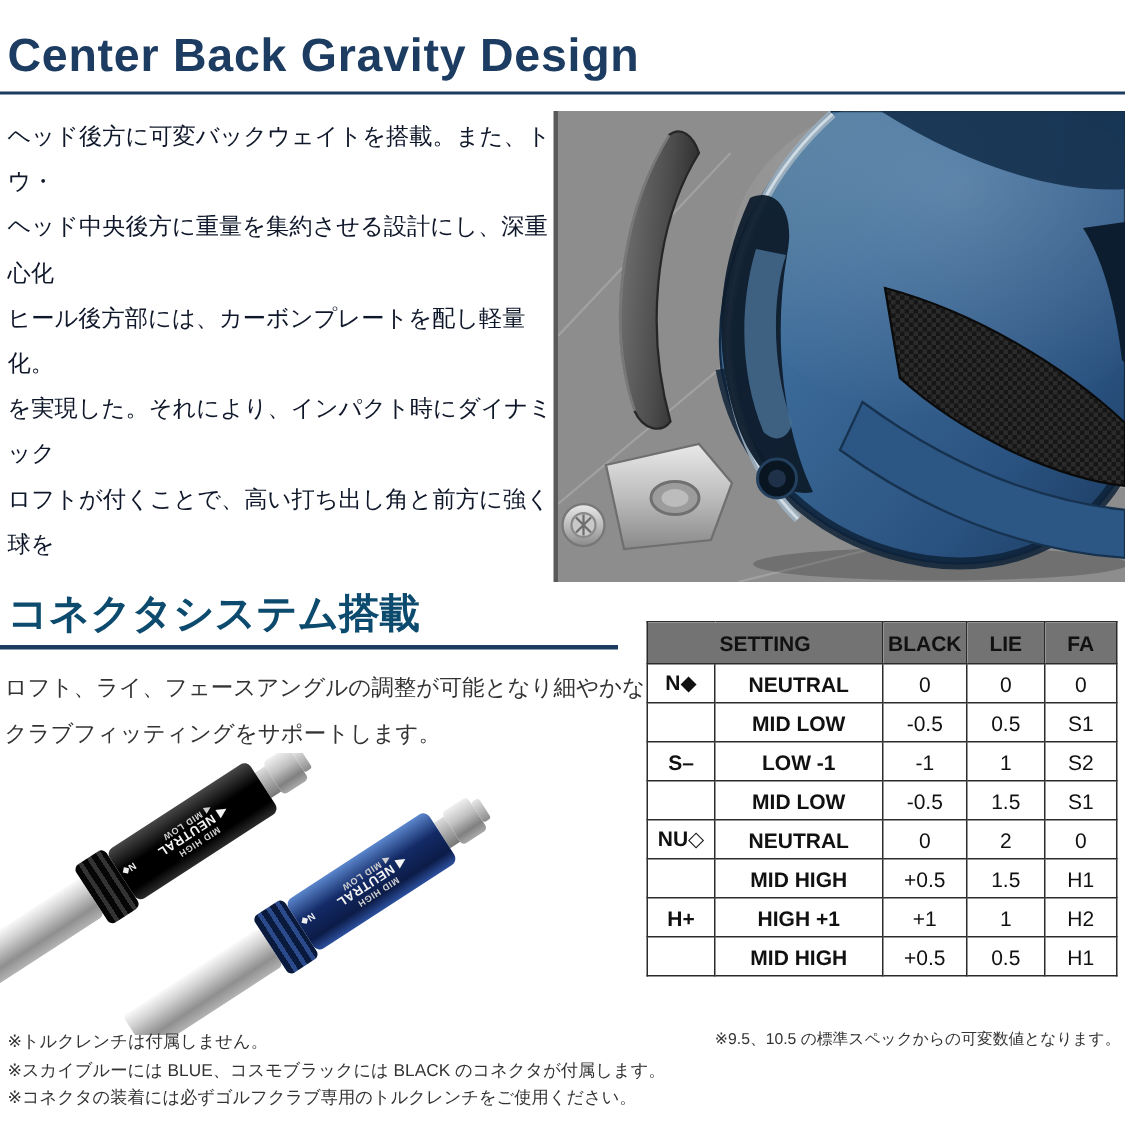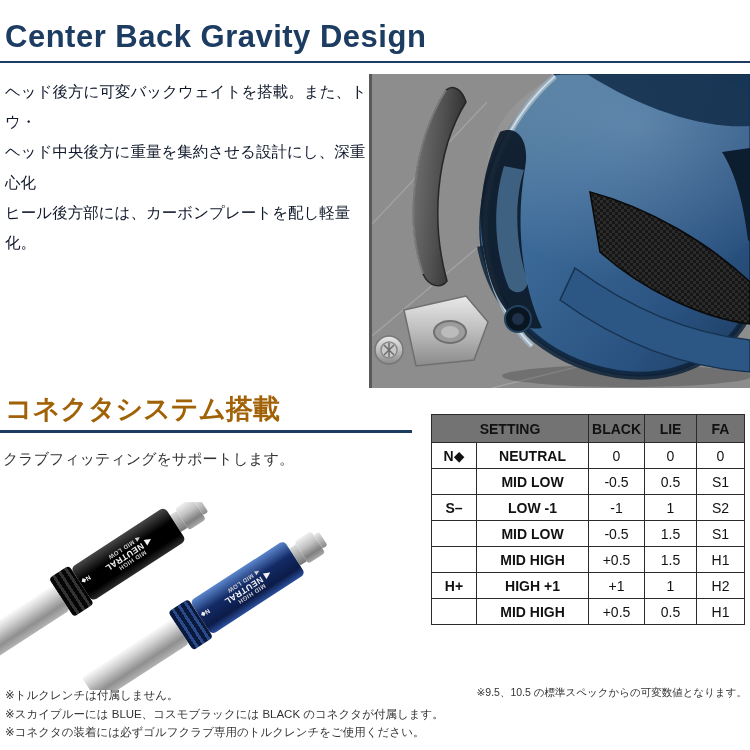--- a/index.html
+++ b/index.html
@@ -13,21 +13,21 @@
                 color:#1d3c61; }
   .rule1 { left:0; top:61px; width:750px; height:2px; background:#1d3c61; }
   .para1 { left:5px; top:77px; width:368px; font-size:15.5px; line-height:30.2px; color:#0f172a; }
 
   
   .render-wrap { left:369px; top:74px; width:381px; height:314px;
                  border-left:3px solid #595959; }
   .render-wrap svg { display:block; }
 
   
-  .section2-title { left:5px; top:391px; font-size:27px; font-weight:700; color:#a16207; }
+  .section2-title { left:5px; top:391px; font-size:27px; font-weight:700; color:#0c4a6e; }
   .rule2 { left:0; top:430px; width:412px; height:3px; background:#1d3c61; }
   .para2 { left:3px; top:443px; width:430px; font-size:15px; line-height:31px; color:#333; }
 
   
   .photo { left:0; top:502px; width:432px; height:188px; overflow:hidden; background:#fff; }
   .connector { position:absolute; display:flex; align-items:center; transform-origin:0 50%; }
   .shaft { height:30px; border-radius:3px;
            background:linear-gradient(180deg,#fafafa 0%,#d2d2d2 30%,#8f8f8f 72%,#b3b3b3 100%); }
   .collar { width:24px; height:46px; border-radius:4px; }
   .collar.k { background:repeating-linear-gradient(90deg,#060606 0 4px,#333 4px 7px); }
@@ -63,20 +63,22 @@
 </head>
 <body>
 
 <div class="abs page-title">Center Back Gravity Design</div>
 <div class="abs rule1"></div>
 
 <div class="abs para1">
   <div>ヘッド後方に可変バックウェイトを搭載。また、トウ・</div>
   <div>ヘッド中央後方に重量を集約させる設計にし、深重心化</div>
   <div>ヒール後方部には、カーボンプレートを配し軽量化。</div>
+  <div>を実現した。それにより、インパクト時にダイナミック</div>
+  <div>ロフトが付くことで、高い打ち出し角と前方に強く球を</div>
 </div>
 
 <div class="abs render-wrap">
   <svg width="378" height="314" viewBox="0 0 378 314">
     <defs>
       <linearGradient id="headGrad" x1="0" y1="0" x2="1" y2="1">
         <stop offset="0" stop-color="#56master"></stop>
         <stop offset="0" stop-color="#56809f"></stop>
         <stop offset="0.35" stop-color="#3c6b99"></stop>
         <stop offset="0.75" stop-color="#2a5280"></stop>
@@ -147,20 +149,21 @@
     <circle cx="17" cy="276" r="14" fill="url(#silverGrad)" stroke="#777" stroke-width="1.5"></circle>
     <circle cx="17" cy="276" r="8" fill="#c9c9c9" stroke="#8a8a8a" stroke-width="1.5"></circle>
     <path d="M 12,271 L 22,281 M 22,271 L 12,281 M 17,269 L 17,283" stroke="#6e6e6e" stroke-width="1.5"></path>
   </svg>
 </div>
 
 <div class="abs section2-title">コネクタシステム搭載</div>
 <div class="abs rule2"></div>
 
 <div class="abs para2">
+  <div>ロフト、ライ、フェースアングルの調整が可能となり細やかな</div>
   <div>クラブフィッティングをサポートします。</div>
 </div>
 
 <div class="abs photo">
 
   <div class="connector" style="left:-10px; top:119px; height:46px; transform:rotate(-33deg);">
     <div class="shaft" style="width:85px;"></div>
     <div class="collar k"></div>
     <div class="sleeve k">
       <span class="nmark">N◆</span>
@@ -232,20 +235,27 @@
           <td>S2</td>
         </tr>
         <tr>
           <td class="bold"></td>
           <td class="bold">MID LOW</td>
           <td>-0.5</td>
           <td>1.5</td>
           <td>S1</td>
         </tr>
         <tr>
+          <td class="bold">NU◇</td>
+          <td class="bold">NEUTRAL</td>
+          <td>0</td>
+          <td>2</td>
+          <td>0</td>
+        </tr>
+        <tr>
           <td class="bold"></td>
           <td class="bold">MID HIGH</td>
           <td>+0.5</td>
           <td>1.5</td>
           <td>H1</td>
         </tr>
         <tr>
           <td class="bold">H+</td>
           <td class="bold">HIGH +1</td>
           <td>+1</td>

